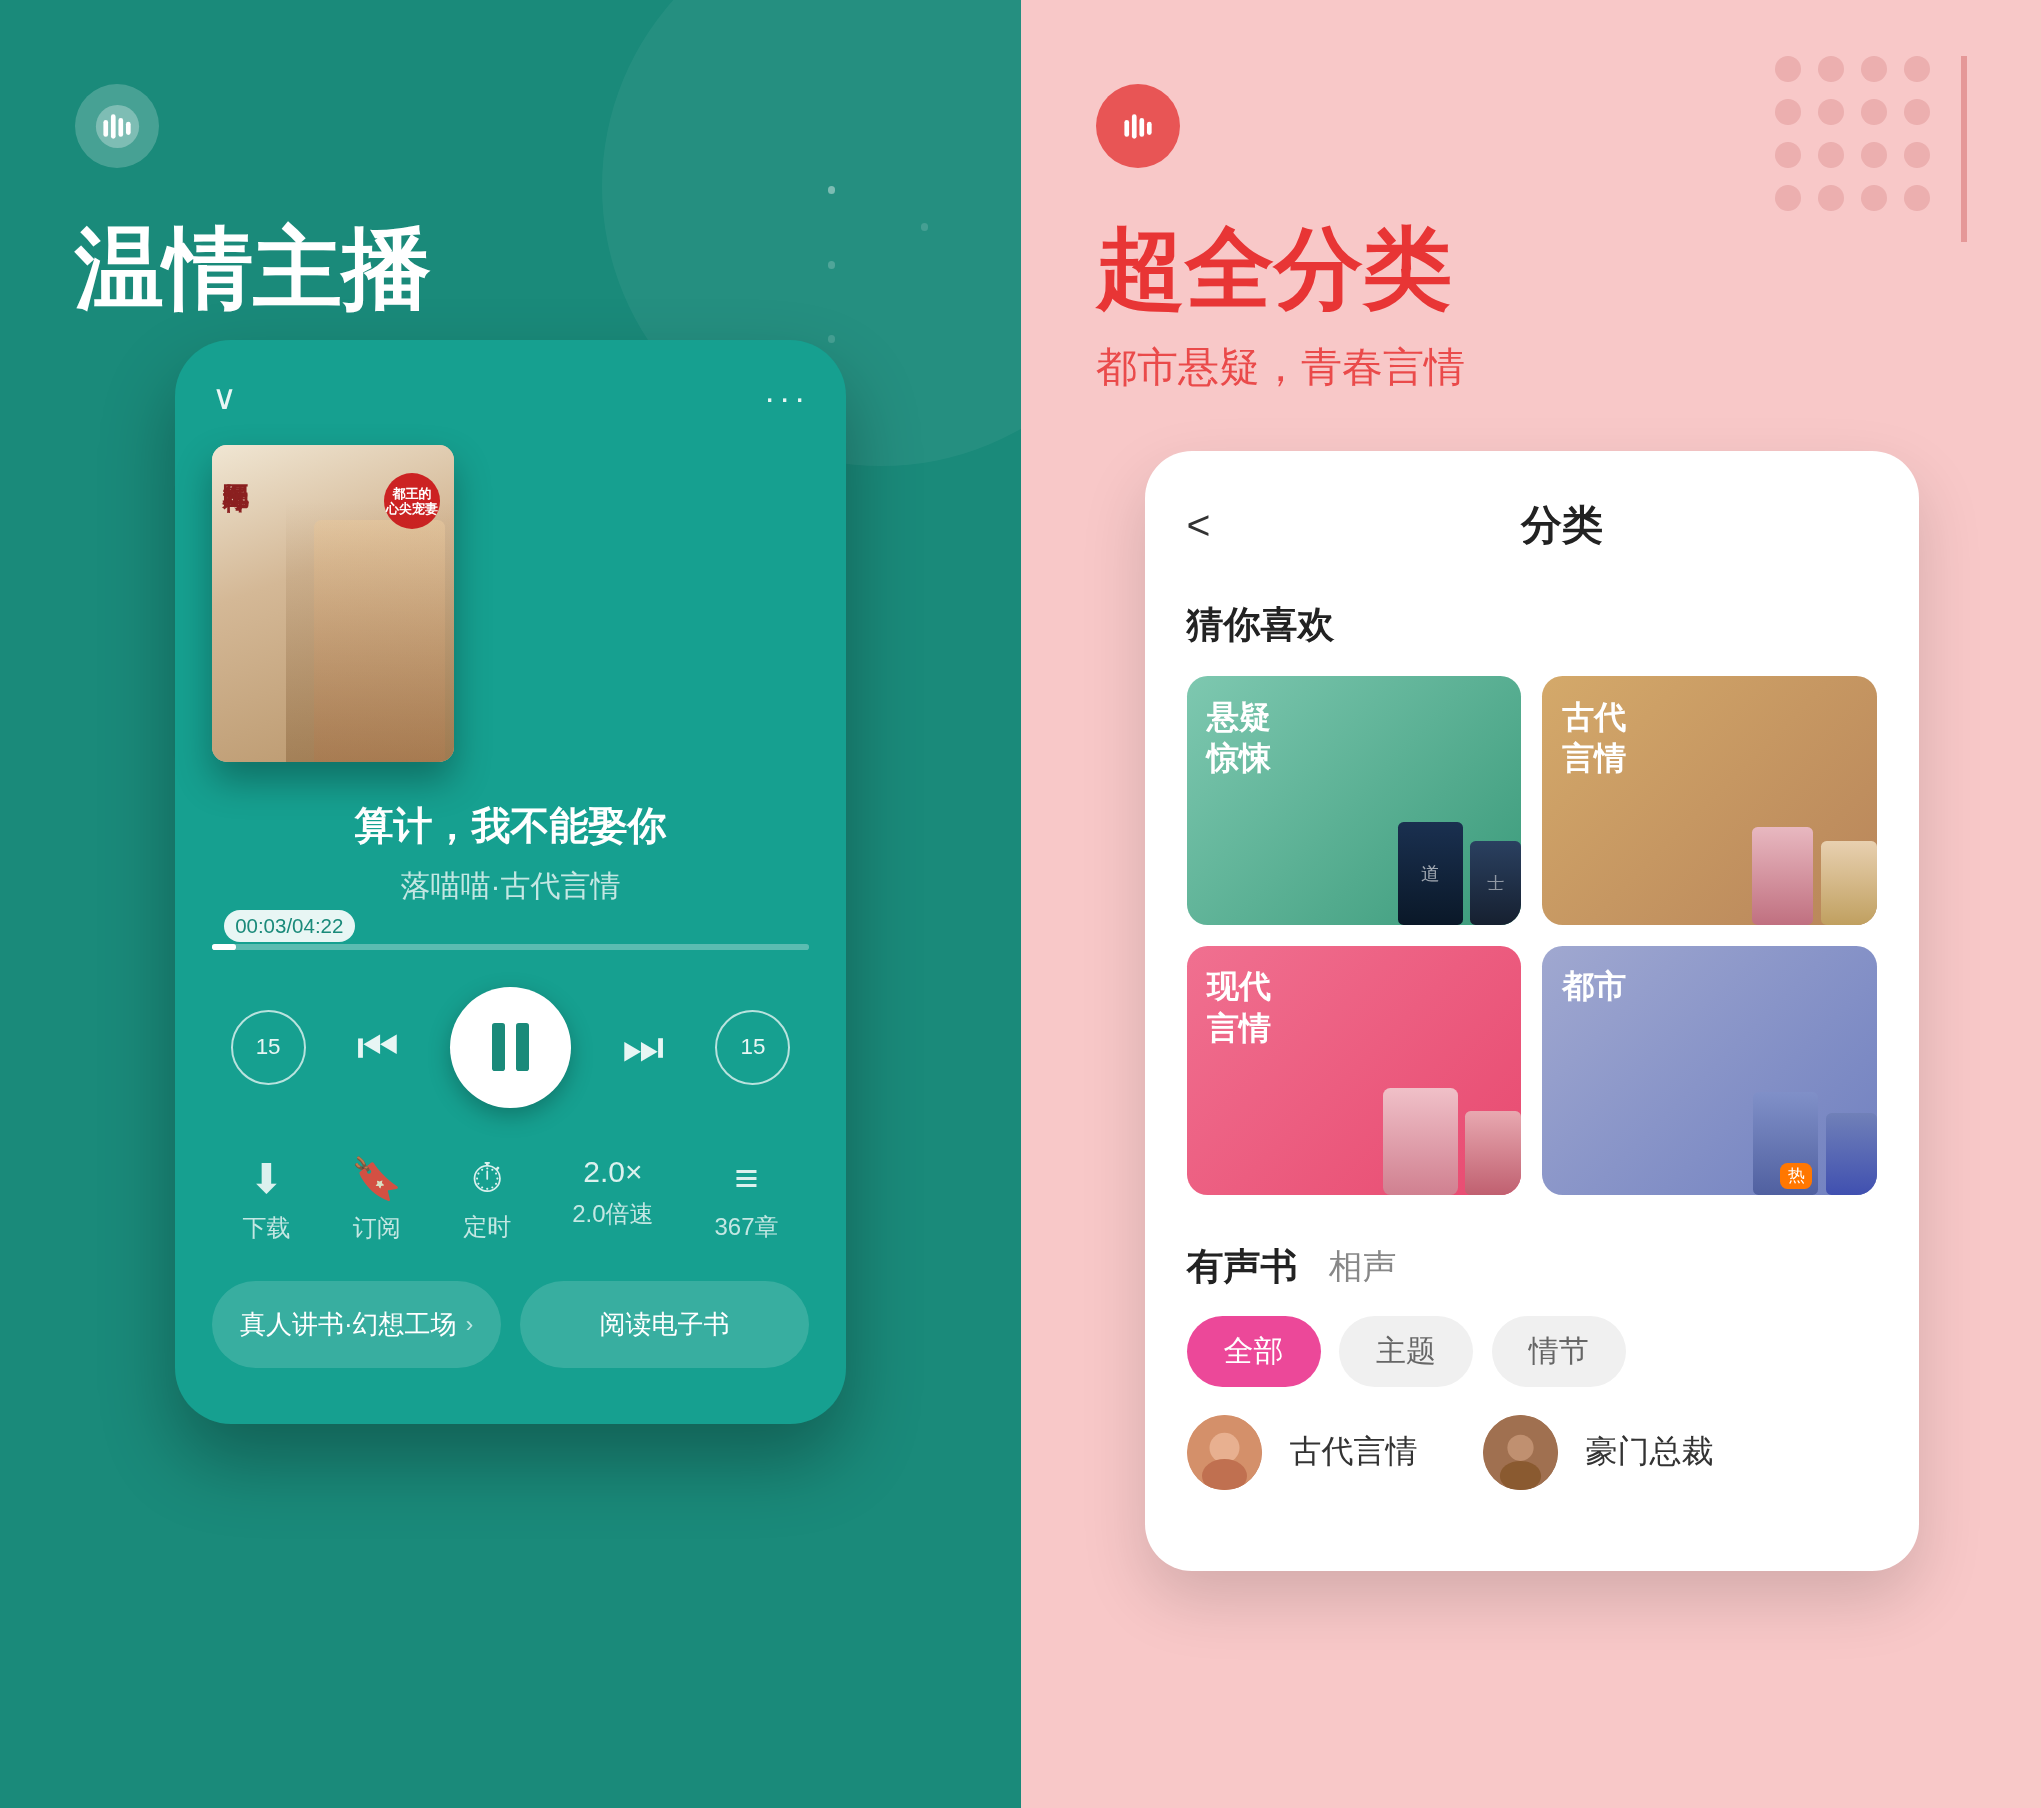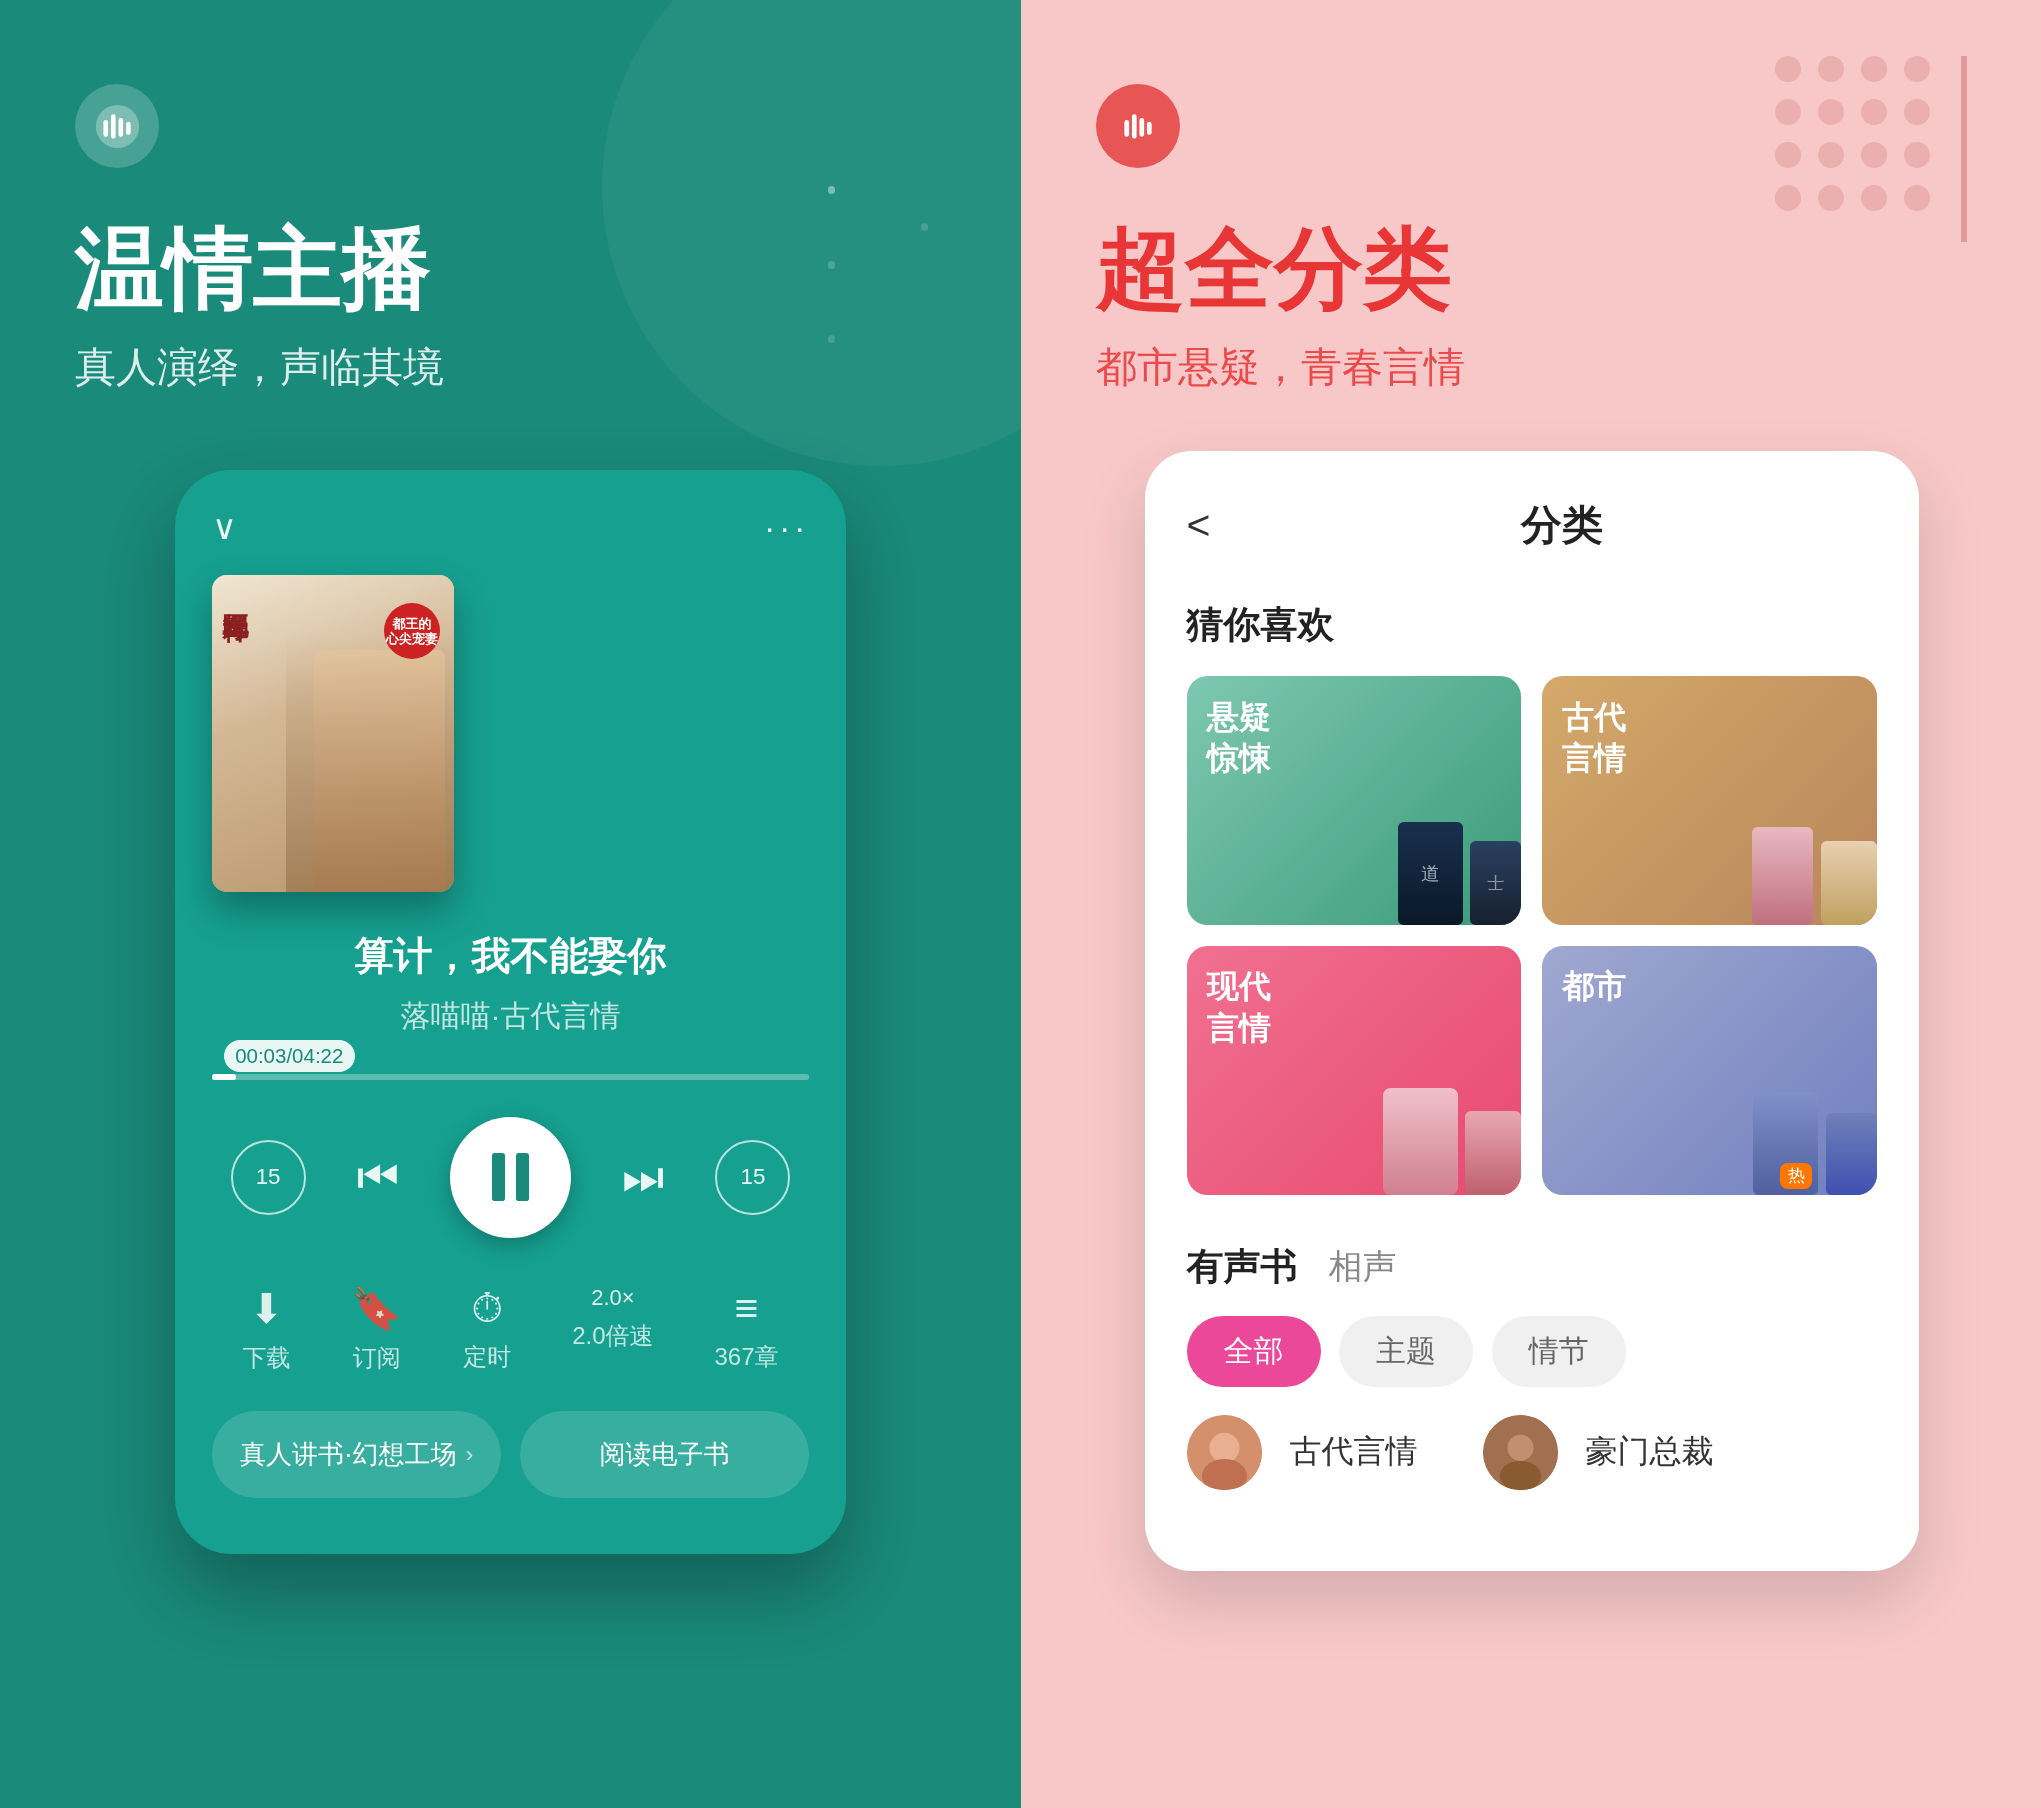--- a/index.html
+++ b/index.html
@@ -595,21 +595,20 @@
     <svg viewBox="0 0 50 50" fill="none" xmlns="http://www.w3.org/2000/svg">
       <circle cx="25" cy="25" r="23" fill="rgba(255,255,255,0.3)"></circle>
       <rect x="10" y="18" width="5" height="18" rx="2.5" fill="white"></rect>
       <rect x="18" y="12" width="5" height="26" rx="2.5" fill="white"></rect>
       <rect x="26" y="16" width="5" height="20" rx="2.5" fill="white"></rect>
       <rect x="34" y="20" width="5" height="14" rx="2.5" fill="white"></rect>
     </svg>
   </div>
 
   <div class="left-title">温情主播</div>
-  <div class="left-subtitle">真人演绎，声临其境</div>
 
   <div class="phone-mockup">
 
     <div class="phone-header">
       <div class="phone-chevron">∨</div>
       <div class="phone-dots">···</div>
     </div>
 
     <div class="book-cover-container">
       <div class="book-cover">
@@ -654,21 +653,21 @@
       </div>
       <div class="action-item">
         <div class="action-icon">🔖</div>
         <div class="action-label">订阅</div>
       </div>
       <div class="action-item">
         <div class="action-icon">⏱</div>
         <div class="action-label">定时</div>
       </div>
       <div class="action-item">
-        <div class="action-icon" style="font-size:22px;">2.0×</div>
+        <div class="action-icon" style="font-size:30px;">2.0×</div>
         <div class="action-label">2.0倍速</div>
       </div>
       <div class="action-item">
         <div class="action-icon">≡</div>
         <div class="action-label">367章</div>
       </div>
     </div>
 
     <div class="bottom-btns">
       <div class="bottom-btn">

